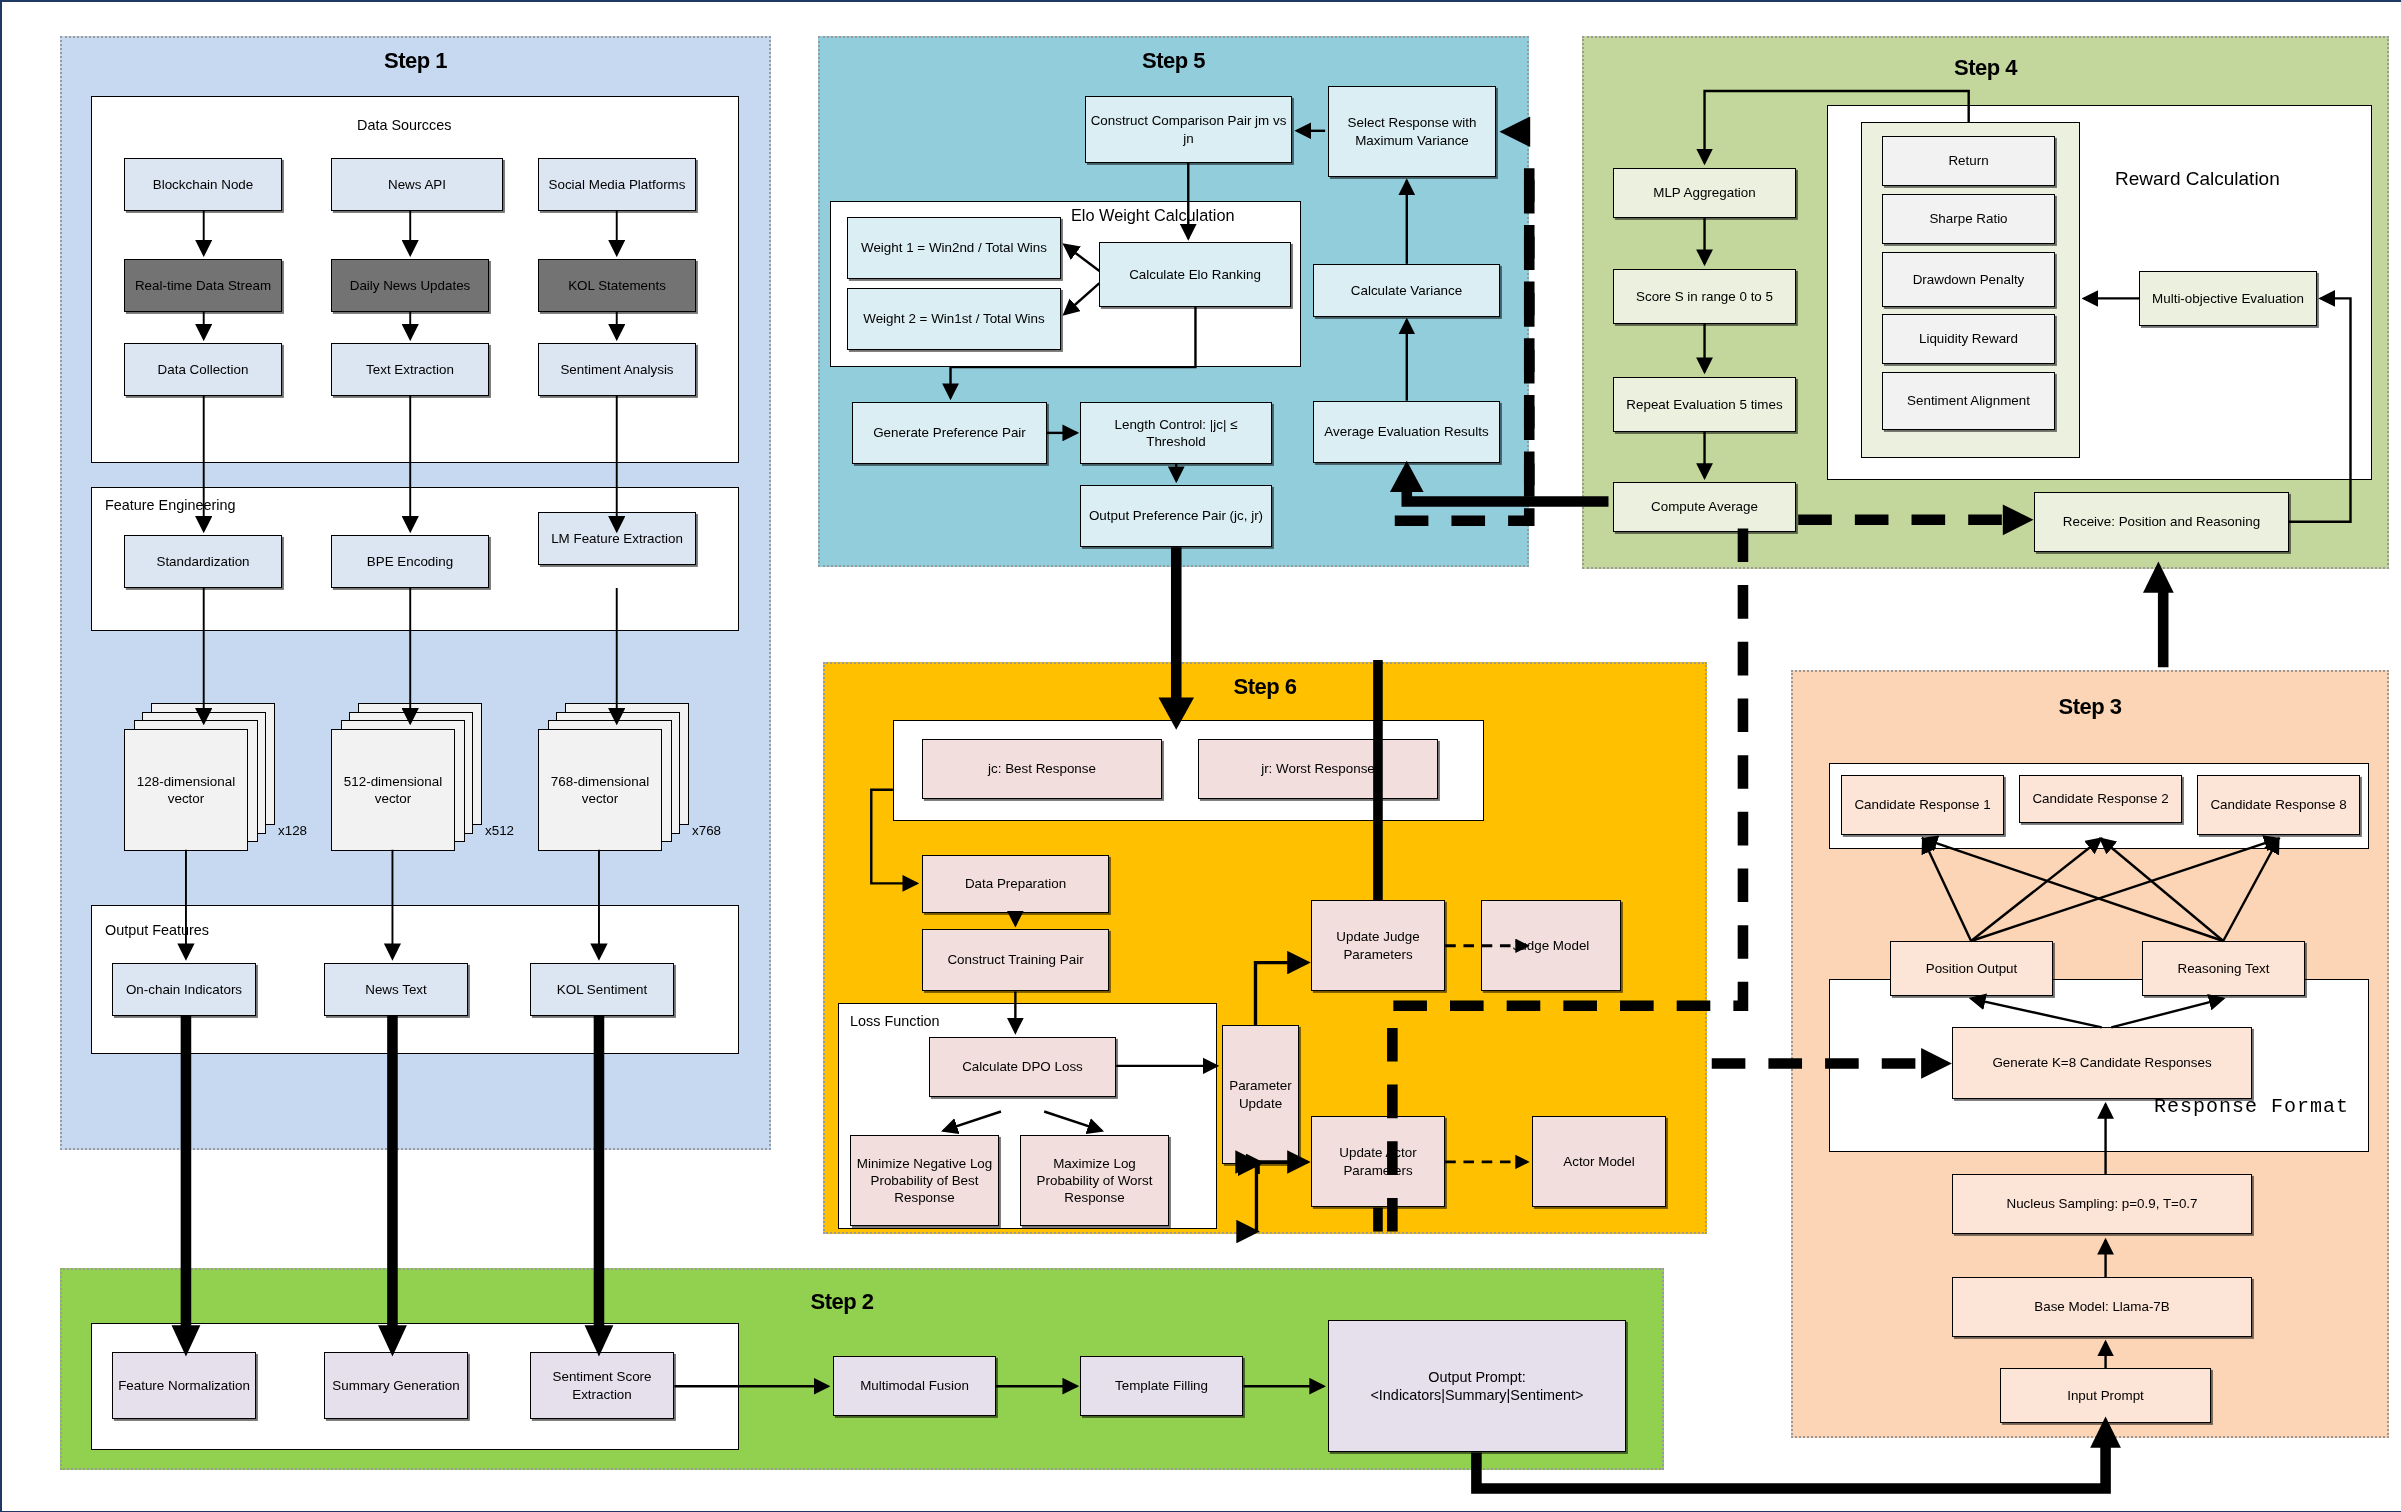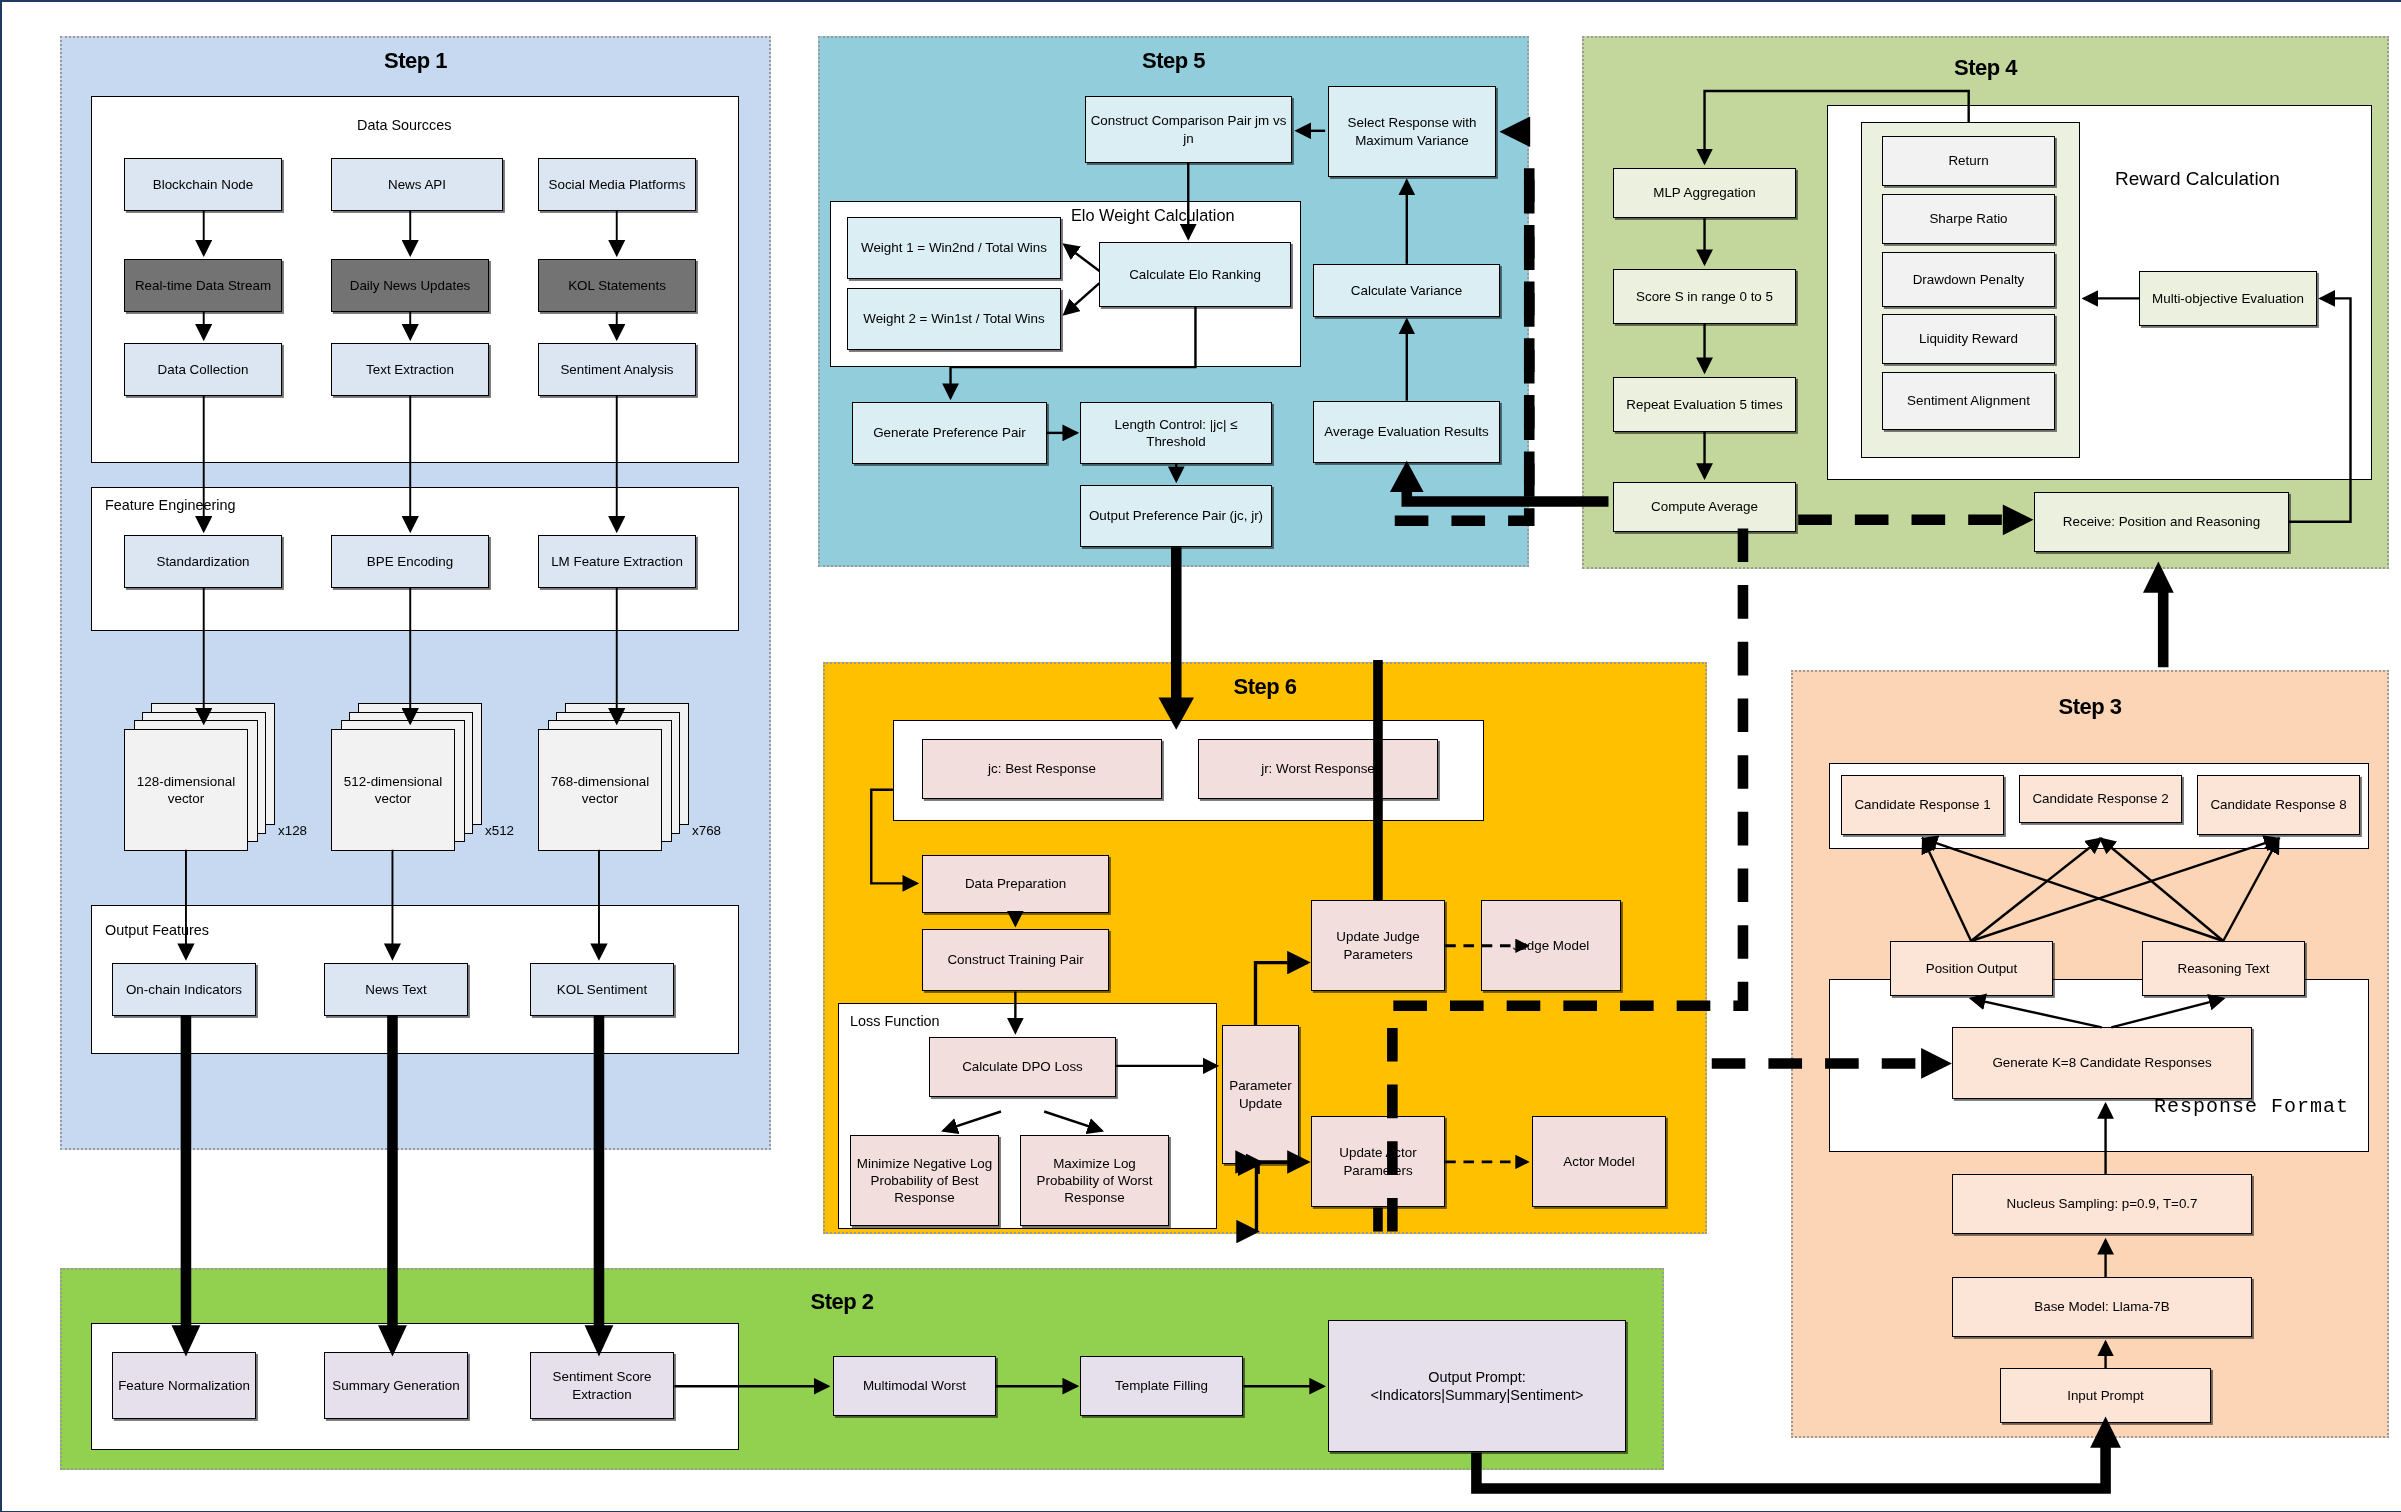--- a/index.html
+++ b/index.html
@@ -101,21 +101,21 @@
 
   <div class="node n-blue" style="left:122px;top:341px;width:158px;height:53px;">Data Collection</div>
   <div class="node n-blue" style="left:329px;top:341px;width:158px;height:53px;">Text Extraction</div>
   <div class="node n-blue" style="left:536px;top:341px;width:158px;height:53px;">Sentiment Analysis</div>
 
   <div class="group" style="left:89px;top:485px;width:648px;height:144px;"></div>
   <div class="group-label" style="left:103px;top:495px;">Feature Engineering</div>
 
   <div class="node n-blue" style="left:122px;top:533px;width:158px;height:53px;">Standardization</div>
   <div class="node n-blue" style="left:329px;top:533px;width:158px;height:53px;">BPE Encoding</div>
-  <div class="node n-blue" style="left:536px;top:533px;width:158px;height:53px;">LM Feature Extraction</div>
+  <div class="node n-blue" style="left:536px;top:510px;width:158px;height:53px;">LM Feature Extraction</div>
 
   <div class="stack" style="left:122px;top:701px;">
     <div class="sheet" style="left:27px;top:0;width:122px;height:120px;"></div>
     <div class="sheet" style="left:18px;top:8.6px;width:122px;height:120px;"></div>
     <div class="sheet" style="left:9.6px;top:17.3px;width:122px;height:120px;"></div>
     <div class="front" style="left:0;top:26px;width:122px;height:120px;">128-dimensional vector</div>
     <div class="mult" style="left:154px;top:120px;">x128</div>
   </div>
   <div class="stack" style="left:329px;top:701px;">
     <div class="sheet" style="left:27px;top:0;width:122px;height:120px;"></div>
@@ -219,21 +219,21 @@
   <div class="node n-peach" style="left:1998px;top:1366px;width:211px;height:55px;">Input Prompt</div>
 
   <div class="panel" style="left:58px;top:1266px;width:1604px;height:202px;background:#92d050;"></div>
   <div class="panel-title" style="left:744px;top:1287px;width:192px;">Step 2</div>
 
   <div class="group" style="left:89px;top:1321px;width:648px;height:127px;"></div>
   <div class="node n-lav" style="left:110px;top:1350px;width:144px;height:67px;">Feature Normalization</div>
   <div class="node n-lav" style="left:322px;top:1350px;width:144px;height:67px;">Summary Generation</div>
   <div class="node n-lav" style="left:528px;top:1350px;width:144px;height:67px;">Sentiment Score Extraction</div>
 
-  <div class="node n-lav" style="left:831px;top:1354px;width:163px;height:60px;">Multimodal Worst</div>
+  <div class="node n-lav" style="left:831px;top:1354px;width:163px;height:60px;">Multimodal Fusion</div>
   <div class="node n-lav" style="left:1078px;top:1354px;width:163px;height:60px;">Template Filling</div>
   <div class="node n-lav" style="left:1326px;top:1318px;width:298px;height:132px;font-size:14.4px;">Output Prompt: &lt;Indicators|Summary|Sentiment&gt;</div>
 
   <svg class="overlay" viewBox="0 0 5118 3150">
     <defs>
       <marker id="ah" markerWidth="9" markerHeight="9" refX="7.5" refY="4.5" orient="auto">
         <path d="M0,0 L9,4.5 L0,9 z" fill="#000"></path>
       </marker>
       <marker id="ahs" markerWidth="7" markerHeight="7" refX="6" refY="3.5" orient="auto">
         <path d="M0,0 L7,3.5 L0,7 z" fill="#000"></path>

